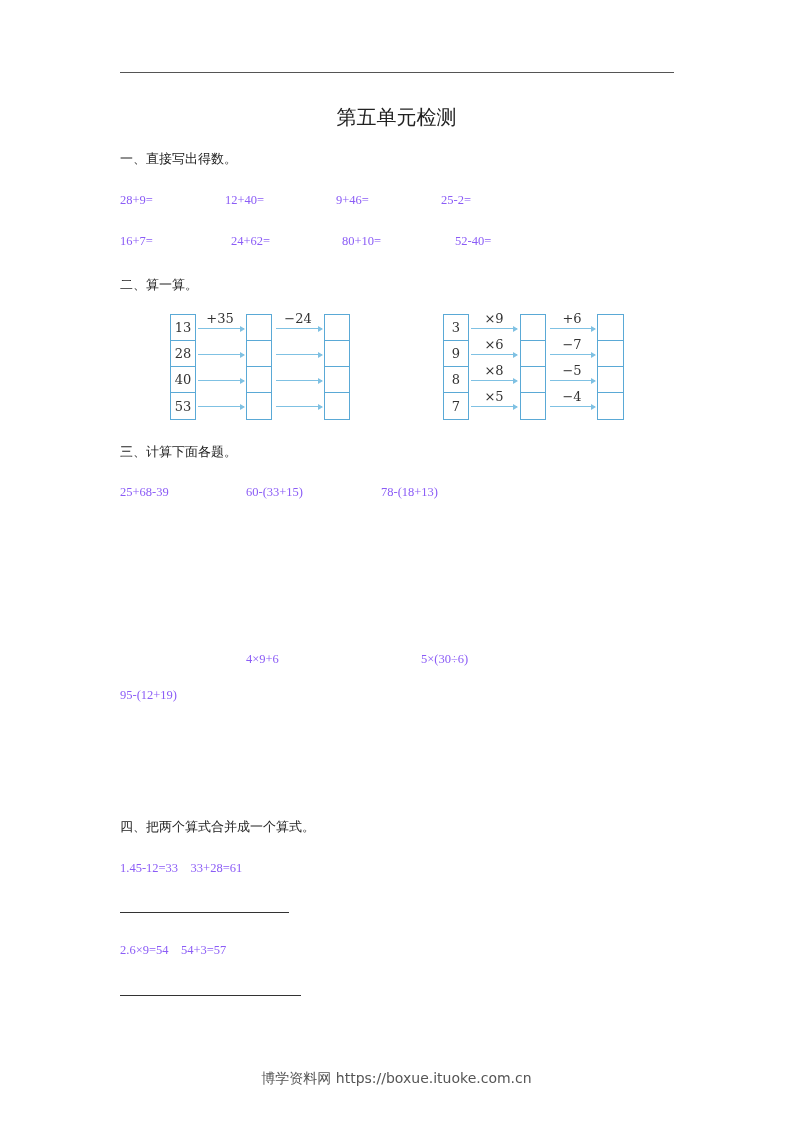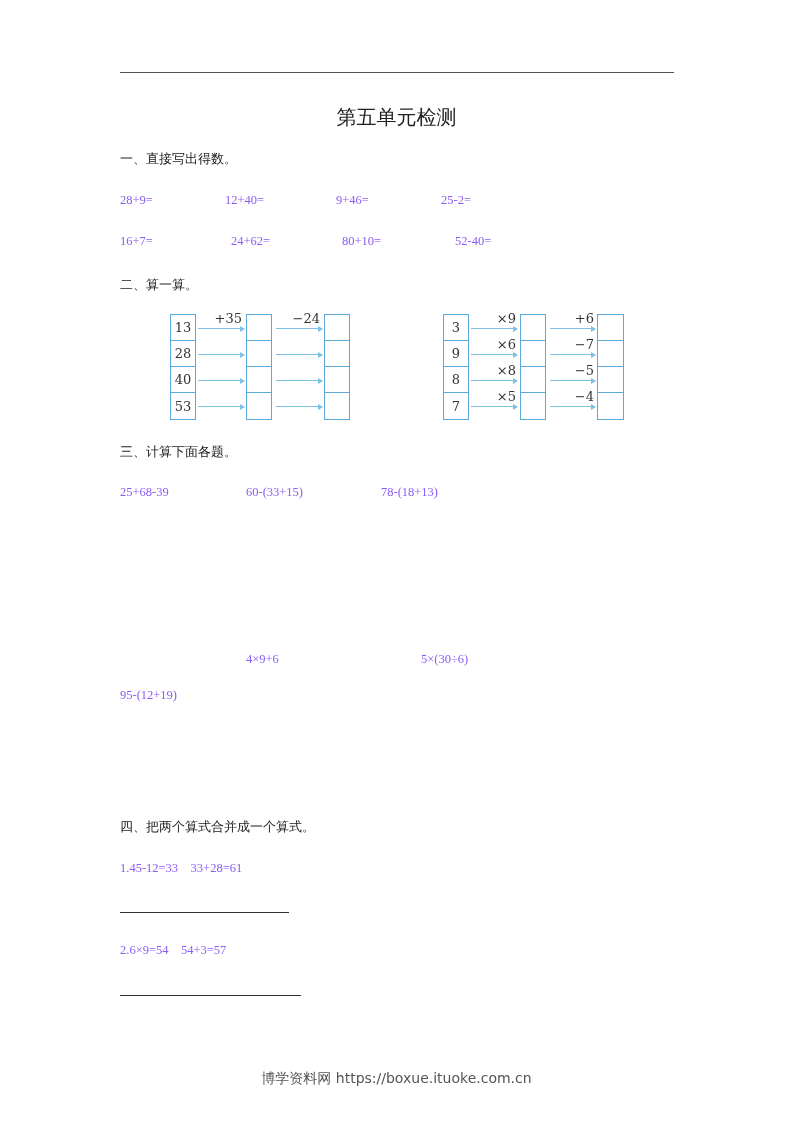--- a/index.html
+++ b/index.html
@@ -13,21 +13,21 @@
     .uline { height: 0; border-top: 1px solid #333; }
 
     .fm { position: absolute; }
     .col { position: absolute; border: 1px solid #5aa9d6; }
     .cell { box-sizing: border-box; border-bottom: 1px solid #5aa9d6; height: 26px; font-size: 13px;
             display: flex; align-items: center; justify-content: center; color: #333; font-family: "DejaVu Serif", serif; }
     .cell:last-child { border-bottom: none; }
     .arrow { position: absolute; height: 0; border-top: 1px solid #7fc1e3; }
     .arrow::after { content: ""; position: absolute; right: -1px; top: -3.5px;
                     border-left: 5px solid #7fc1e3; border-top: 3px solid transparent; border-bottom: 3px solid transparent; }
-    .oplabel { position: absolute; font-size: 13px; color: #333; text-align: right; font-family: "DejaVu Serif", serif; }
+    .oplabel { position: absolute; font-size: 13px; color: #333; text-align: center; font-family: "DejaVu Serif", serif; }
 
     .footer { left: 0; width: 793px; top: 1070px; text-align: center; font-size: 14px; color: #555;
               font-family: "DejaVu Sans", sans-serif; }
   </style>
 </head>
 <body>
 
 <div class="abs topline"></div>
 <div class="abs title">第五单元检测</div>
 

